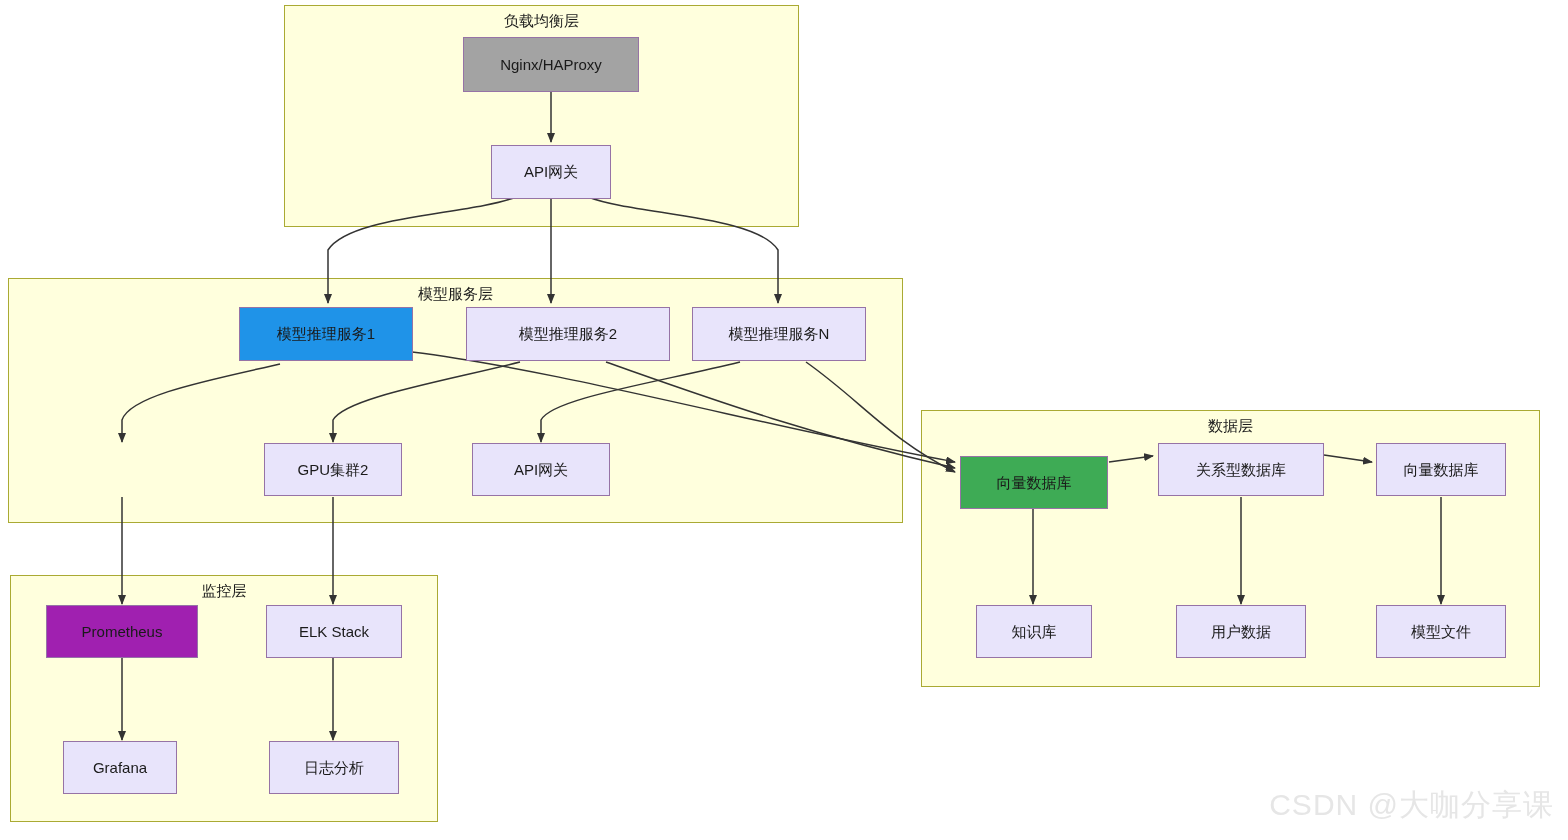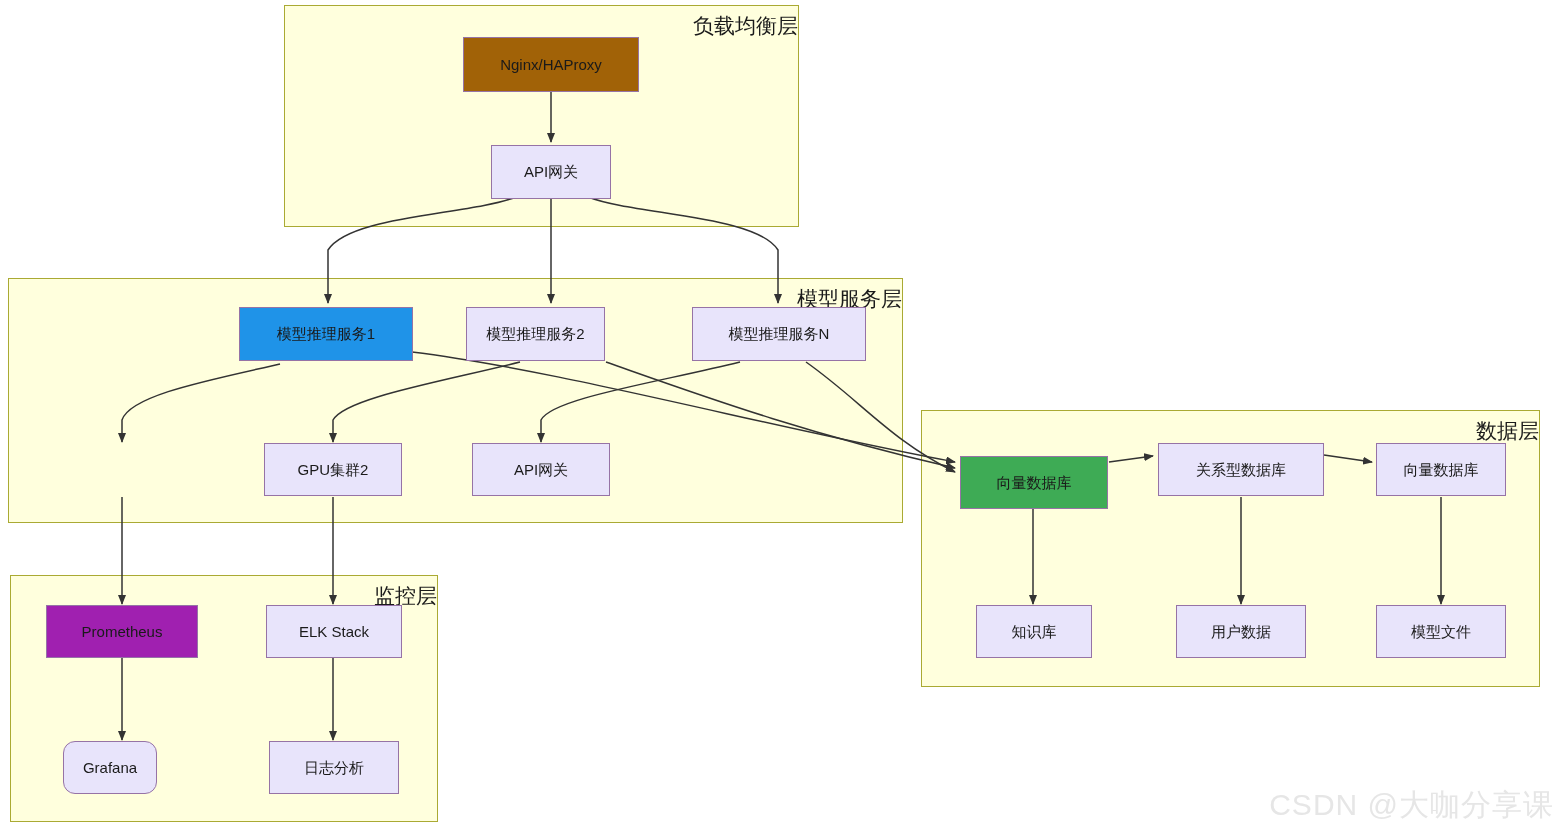--- a/index.html
+++ b/index.html
@@ -29,39 +29,39 @@
     position: absolute;
     background: #ffffdd;
     border: 1.4px solid #aaaa33;
     box-sizing: border-box;
   }
   .layer-title {
     position: absolute;
     top: 6px;
     left: 0;
     width: 100%;
-    text-align: right;
-    font-size: 21px;
+    text-align: center;
+    font-size: 15px;
     color: #1a1a1a;
     white-space: nowrap;
   }
   .node {
     position: absolute;
     box-sizing: border-box;
     border: 1.4px solid #9673a6;
     background: #e8e4fb;
     display: flex;
     align-items: center;
     justify-content: center;
     font-size: 15px;
     color: #1a1a1a;
     text-align: center;
     line-height: 1.2;
   }
-  .node.orange { background: #a16207; border-color: #9673a6; }
+  .node.orange { background: #a3a3a3; border-color: #9673a6; }
   .node.blue   { background: #1f93e8; border-color: #9673a6; }
   .node.green  { background: #3eab55; border-color: #9673a6; margin-top: 12px; }
   .node.purple { background: #a020b0; border-color: #9673a6; }
   .watermark {
     position: absolute;
     right: 14px;
     bottom: 14px;
     font-size: 30px;
     color: #e6e6e6;
     letter-spacing: 1px;
@@ -131,21 +131,21 @@
   </div>
 
   <div class="node" style="left:491px; top:145px; width:120px; height:54px;">
     <span>API网关</span>
   </div>
 
   <div class="node blue" style="left:239px; top:307px; width:174px; height:54px;">
     <span>模型推理服务1</span>
   </div>
 
-  <div class="node" style="left:466px; top:307px; width:139px; height:54px;">
+  <div class="node" style="left:466px; top:307px; width:204px; height:54px;">
     <span>模型推理服务2</span>
   </div>
 
   <div class="node" style="left:692px; top:307px; width:174px; height:54px;">
     <span>模型推理服务N</span>
   </div>
 
 
   <div class="node" style="left:264px; top:443px; width:138px; height:53px;">
     <span>GPU集群2</span>
@@ -180,21 +180,21 @@
   </div>
 
   <div class="node purple" style="left:46px; top:605px; width:152px; height:53px;">
     <span>Prometheus</span>
   </div>
 
   <div class="node" style="left:266px; top:605px; width:136px; height:53px;">
     <span>ELK Stack</span>
   </div>
 
-  <div class="node" style="left:63px; top:741px; width:94px; height:53px;border-radius:12px;">
+  <div class="node" style="left:63px; top:741px; width:114px; height:53px;">
     <span>Grafana</span>
   </div>
 
   <div class="node" style="left:269px; top:741px; width:130px; height:53px;">
     <span>日志分析</span>
   </div>
 
   <div class="watermark">CSDN @大咖分享课</div>
 </div>
 

